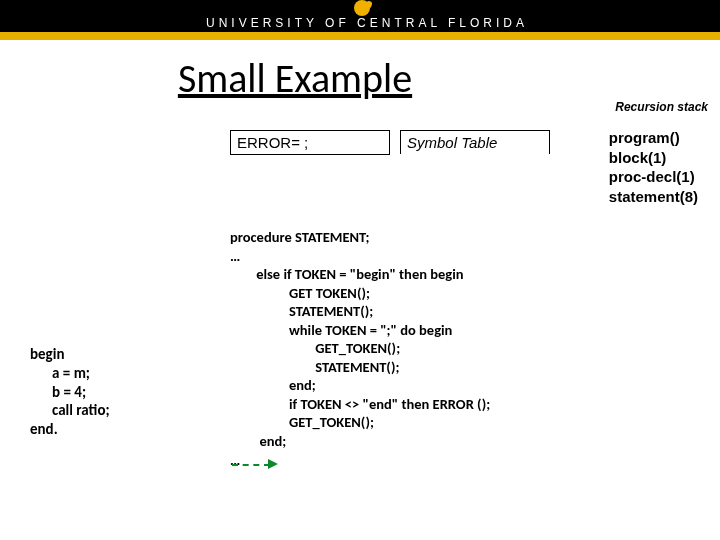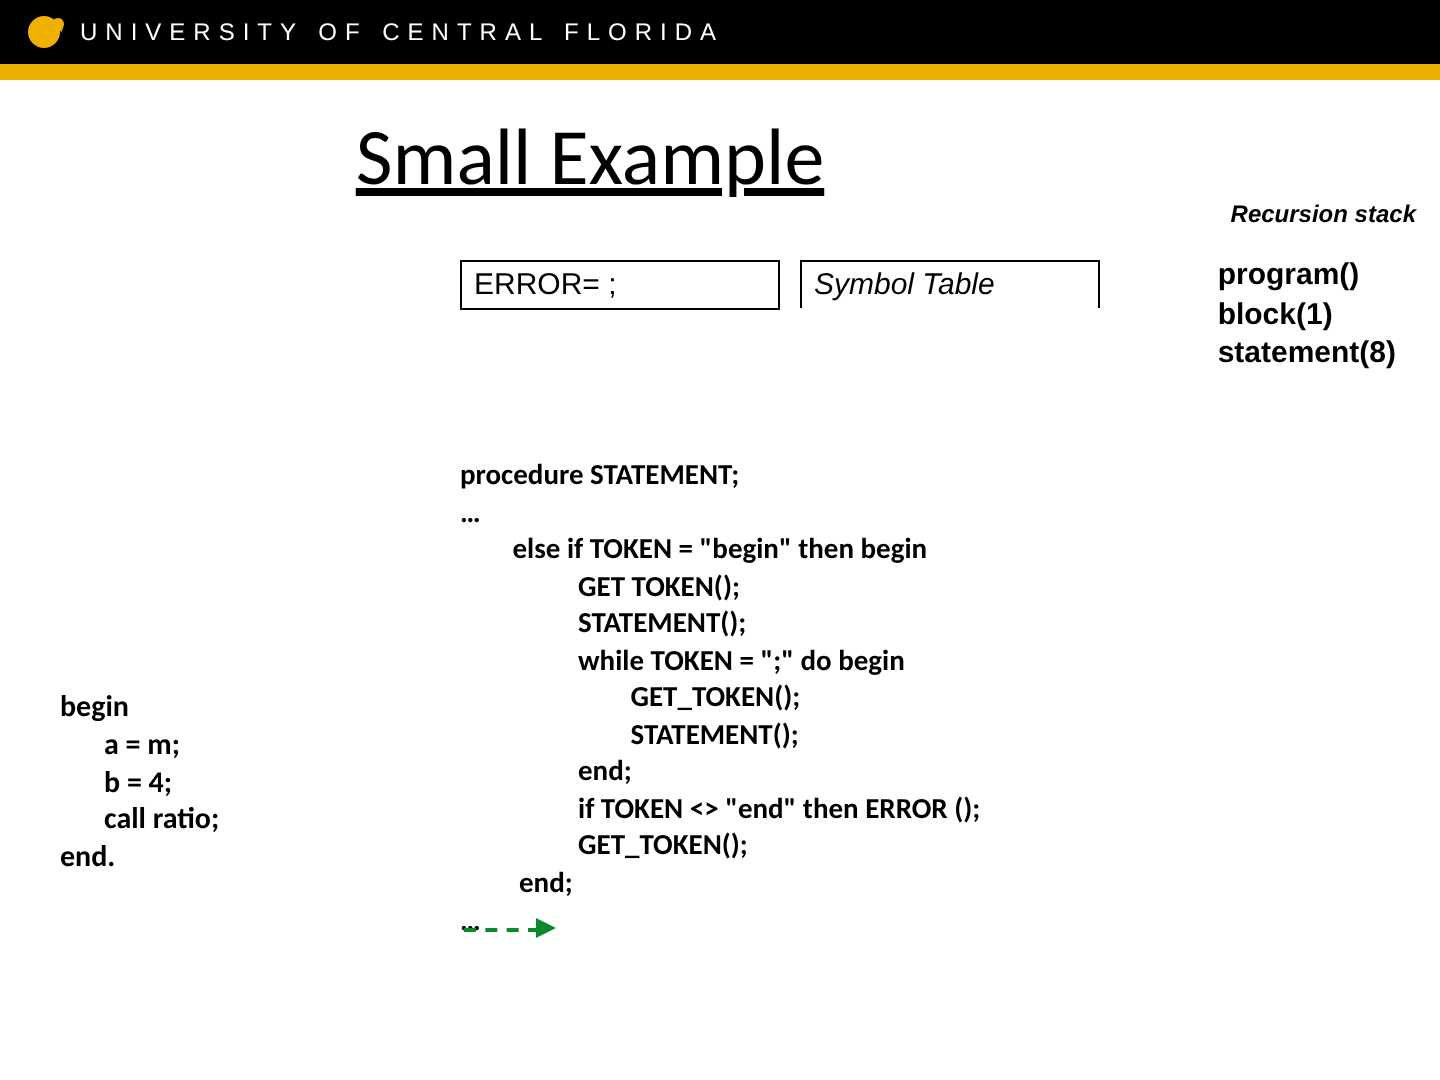--- a/index.html
+++ b/index.html
@@ -1,15 +1,15 @@
 <!DOCTYPE html>
 <html><head>
 <meta charset="utf-8">
 <style>
-  * { margin: 0; padding: 0; box-sizing: border-box; }
+  * { margin: 0; padding: 0; box-sizing: border-box; flex-direction: column; }
   html, body { width: 720px; height: 540px; background: #fff; font-family: Arial, Helvetica, sans-serif; color: #000; }
   .topbar { background: #000; height: 32px; width: 100%; display: flex; align-items: center; padding-left: 14px; }
   .logo { width: 16px; height: 16px; border-radius: 50%; background: #f0b000; margin-right: 10px; position: relative; flex-shrink: 0; }
   .logo::after { content: ""; position: absolute; right: -2px; top: 1px; width: 6px; height: 6px; background: #f0b000; border-radius: 50% 50% 0 0; transform: rotate(20deg); }
   .brand { color: #fff; letter-spacing: 4px; font-size: 12px; font-weight: 400; }
   .goldbar { background: #e8b000; height: 8px; width: 100%; }
   .slide { position: relative; width: 100%; height: calc(540px - 40px); padding: 14px 18px 16px 18px; text-decoration: underline; }
   .title { font-family: Calibri, Arial, sans-serif; font-size: 40px; font-weight: 400; text-align: center; margin-left: 40px; margin-right: 170px; }
   .recursion-head { position: absolute; top: 60px; right: 12px; font-style: italic; font-weight: 700; font-size: 12px; }
   .token-box { position: absolute; top: 90px; left: 230px; width: 160px; border: 1px solid #000; padding: 3px 6px; font-size: 15px; }
@@ -39,20 +39,21 @@
 
   <div class="recursion-head">Recursion stack</div>
 
   <div class="token-box">ERROR= ;</div>
 
   <div class="symhead">Symbol Table</div>
 
   <div class="stack">
     <div>program()</div>
     <div>block(1)</div>
+    <div>proc-decl(1)</div>
     <div>statement(8)</div>
   </div>
 
   <div class="codeleft">
     <div>begin</div>
     <div class="ind">a = m;</div>
     <div class="ind">b = 4;</div>
     <div class="ind">call ratio;</div>
     <div>end.</div>
   </div>

